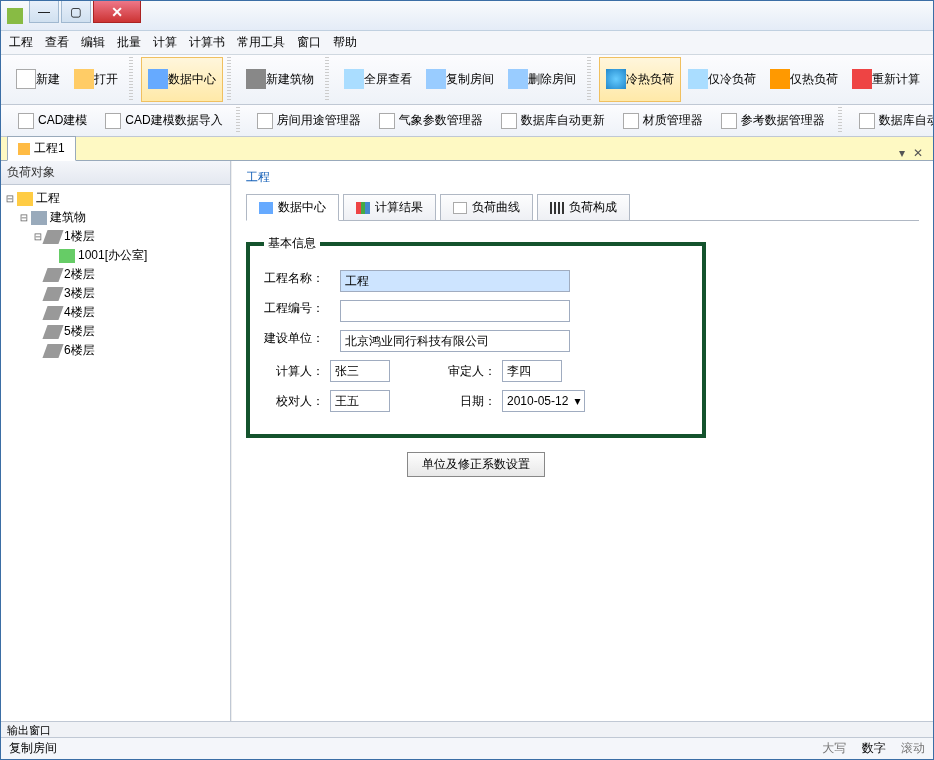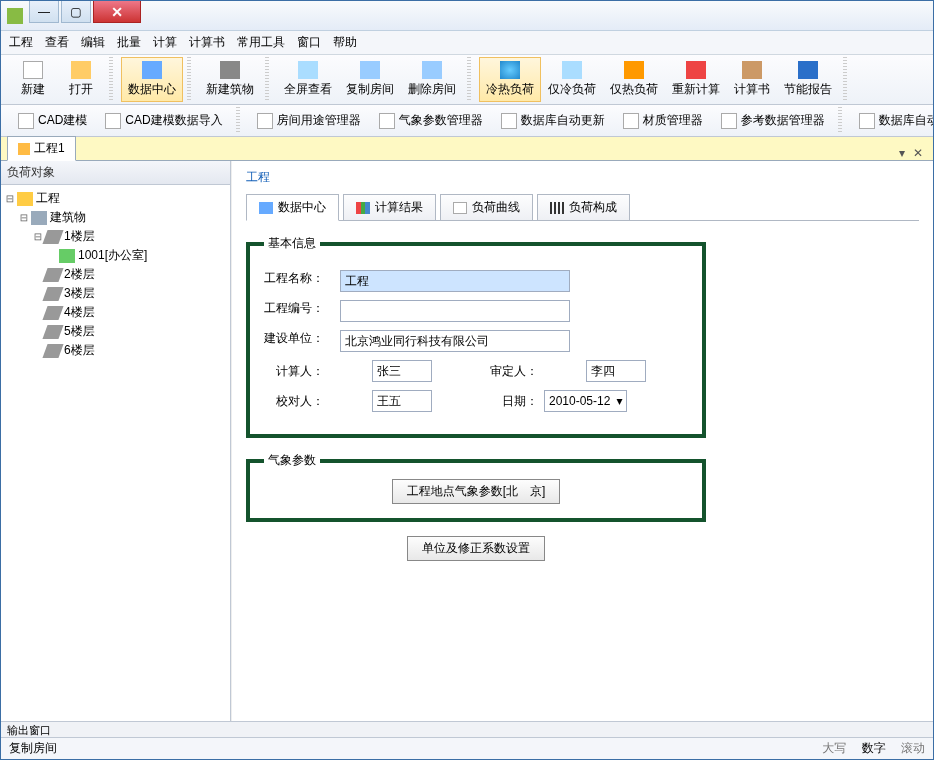--- a/index.html
+++ b/index.html
@@ -15,21 +15,21 @@
 .winbtn.close { width: 48px; background: linear-gradient(#e78,#c33); border: 1px solid #a22; border-top: none; color: #fff; font-weight: bold; font-size: 14px; }
 
 
 .menubar { height: 24px; display: flex; align-items: center; padding: 0 8px; background: #f4f6fa; border-bottom: 1px solid #d0d8e0; gap: 12px; }
 .menubar span { cursor: pointer; }
 
 
 .toolbar { display: flex; background: linear-gradient(#fcfcfe,#eef2f8); border-bottom: 1px solid #c0c8d4; padding: 2px 4px; flex-wrap: nowrap; }
 .tgroup { display: flex; align-items: stretch; padding: 0 4px; position: relative; }
 .tgroup::after { content:''; width:8px; background: repeating-linear-gradient(#ccc 0 1px, transparent 1px 3px); margin-left:4px; width:4px;}
-.tbtn { display: flex; flex-direction: column; align-items: center; justify-content: center; min-width: 48px; padding: 3px 6px; cursor: pointer; border: 1px solid transparent; }
+.tbtn { display: flex; flex-direction: row; align-items: center; justify-content: center; min-width: 48px; padding: 3px 6px; cursor: pointer; border: 1px solid transparent; }
 .tbtn:hover, .tbtn.active { border: 1px solid #f0c060; background: linear-gradient(#fff6dc,#ffe9a8); }
 .tbtn .ticon { width: 20px; height: 20px; margin-bottom: 2px; }
 .tbtn .tlbl { white-space: nowrap; }
 
 .toolbar2 .tbtn { flex-direction: row; min-width: auto; padding: 4px 8px; }
 .toolbar2 .tbtn .ticon { margin: 0 4px 0 0; width:16px; height:16px; }
 
 
 .docstrip { height: 24px; background: #fef9c3; display: flex; align-items: flex-end; padding: 0 6px; border-bottom: 1px solid #9ab; position: relative;}
 .doctab { background: #fff; border: 1px solid #9ab; border-bottom: 1px solid #fff; padding: 3px 10px; display: flex; align-items: center; gap:4px; position: relative; top:1px;}
@@ -58,21 +58,21 @@
 .tab { padding:4px 12px; border:1px solid #b0b8c4; margin-right:4px; margin-bottom:-1px; background:linear-gradient(#fdfdfe,#eef0f4); display:flex; align-items:center; gap:5px; cursor:pointer;}
 .tab.on { background:#fff; border-bottom:1px solid #fff; }
 .tab .ti { width:14px; height:12px; }
 
 fieldset { border:4px solid #14532d; padding: 10px 14px 14px; margin-bottom: 14px; width: 460px;}
 legend { padding: 0 4px; }
 .row { display:flex; align-items:flex-start; margin: 8px 0; gap:16px;}
 .row label { width:60px; text-align:right; }
 .row input[type=text] { border:1px solid #a0acc0; padding:2px 4px; height:22px; }
 .row .half { display:flex; align-items:center; gap:6px; }
-.w200{width:230px;} .w60{width:60px;margin-left:42px;}
+.w200{width:230px;} .w60{width:60px;}
 .datewrap{display:flex;align-items:center;border:1px solid #a0acc0;padding:0 4px;height:22px;}
 .btn { border:1px solid #888; background:linear-gradient(#fdfdfd,#e8e8e8); padding:3px 14px; cursor:pointer;}
 .center{display:flex;justify-content:center;}
 
 .outbar { height:16px; border-top:1px solid #c0c8d4; background:#f0f2f6; padding:1px 6px; font-size:11px;}
 .status { height:22px; border-top:1px solid #c0c8d4; background:#f4f6fa; display:flex; align-items:center; padding:0 8px;}
 .status .sl{flex:1;}
 .status .sr span{margin-left:12px; color:#777;}
 .status .sr .on{color:#000;}
 
@@ -335,26 +335,20 @@
           <div class="half" style="margin-left:30px;">
             <label>日期：</label>
             <div class="datewrap">
               <span>2010-05-12</span>
               <span style="margin-left:6px;">▾</span>
             </div>
           </div>
         </div>
       </fieldset>
 
-      <fieldset>
-        <legend>气象参数</legend>
-        <div class="center">
-          <button class="btn">工程地点气象参数[北　京]</button>
-        </div>
-      </fieldset>
 
       <div class="center" style="width:460px;">
         <button class="btn">单位及修正系数设置</button>
       </div>
     </div>
   </div>
 </div>
 
 <div class="outbar">输出窗口</div>
 

